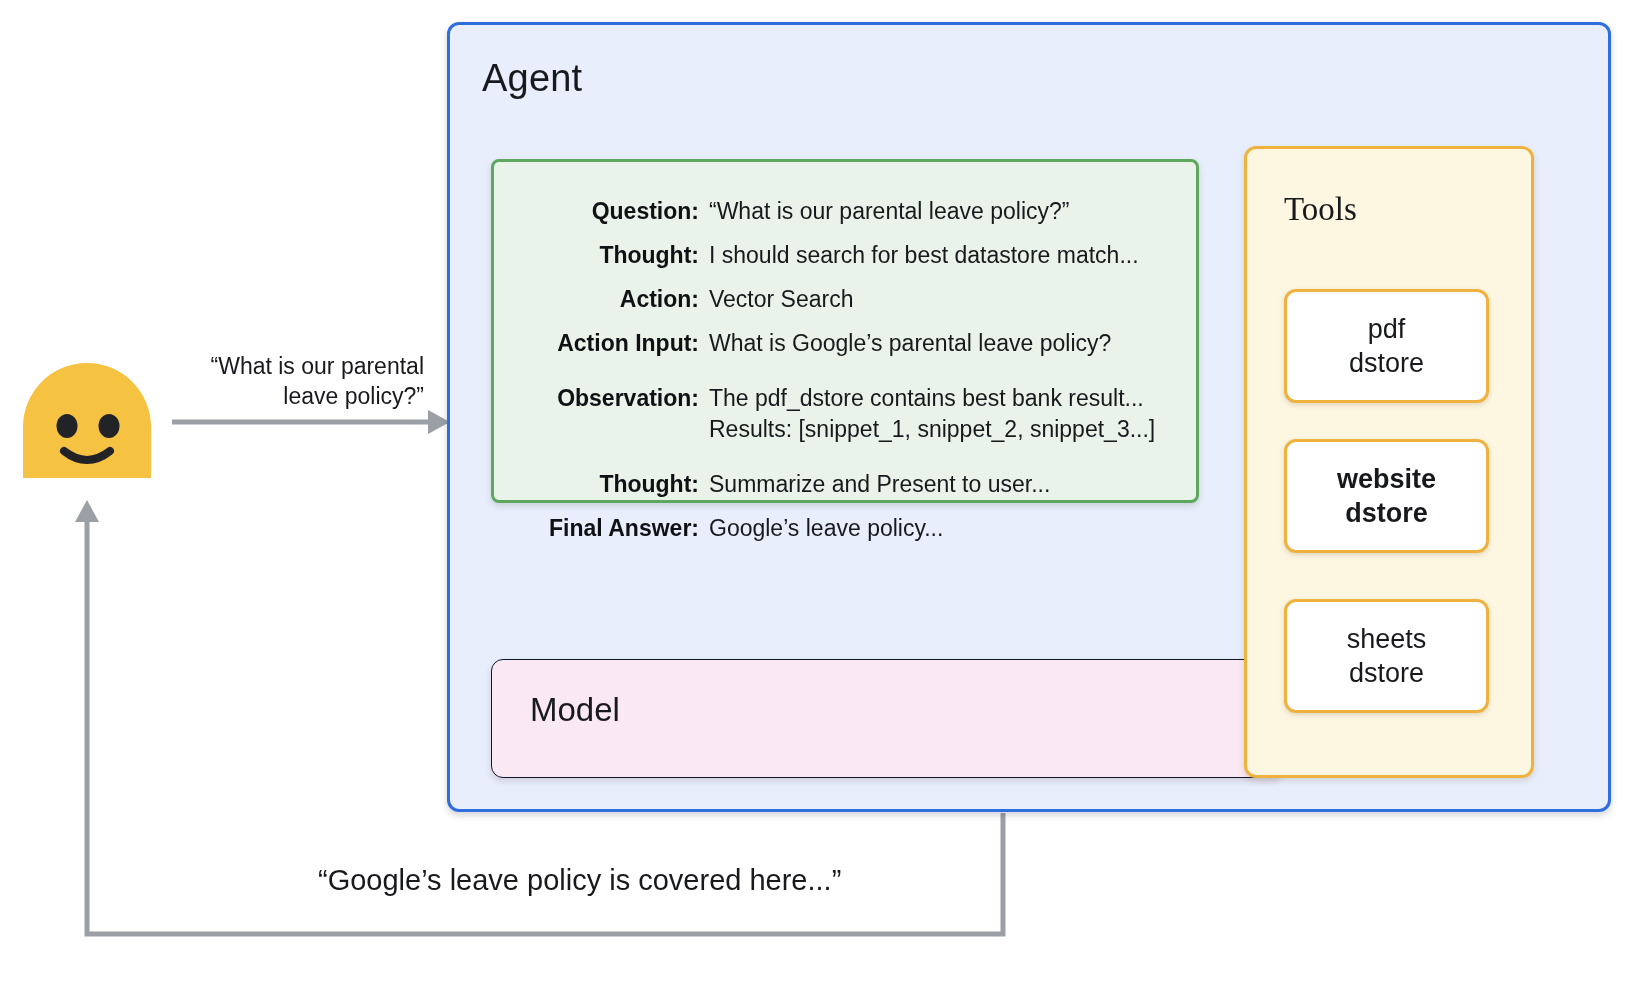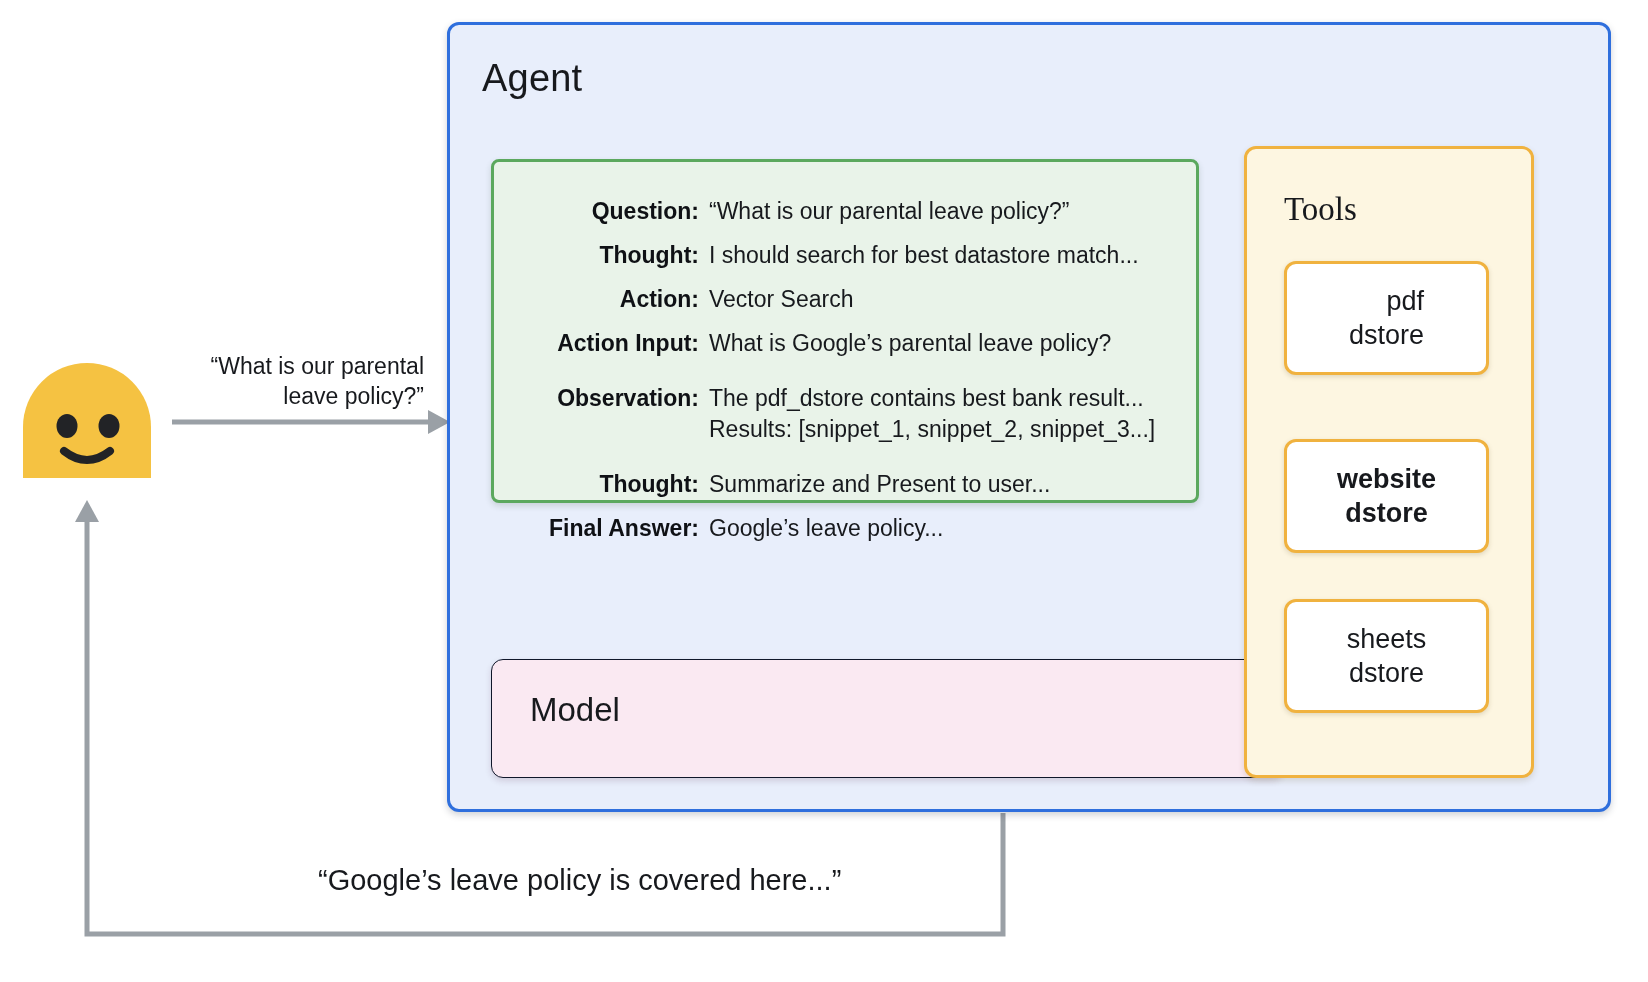--- a/index.html
+++ b/index.html
@@ -144,21 +144,21 @@
     box-shadow: 0 2px 5px rgba(90,70,20,.18);
     display: flex;
     align-items: center;
     justify-content: center;
     text-align: center;
     font-size: 27px;
     line-height: 34px;
     color: #17191d;
     white-space: pre-line;
   }
-  .tool-card.t0 { top: 112px; text-align: right; }
+  .tool-card.t0 { top: 140px; }
   .tool-card.t1 { top: 290px; font-weight: bold; }
   .tool-card.t2 { top: 450px; }
 
   
   .avatar {
     position: absolute;
     left: 20px;
     top: 363px;
     width: 134px;
     height: 115px;

